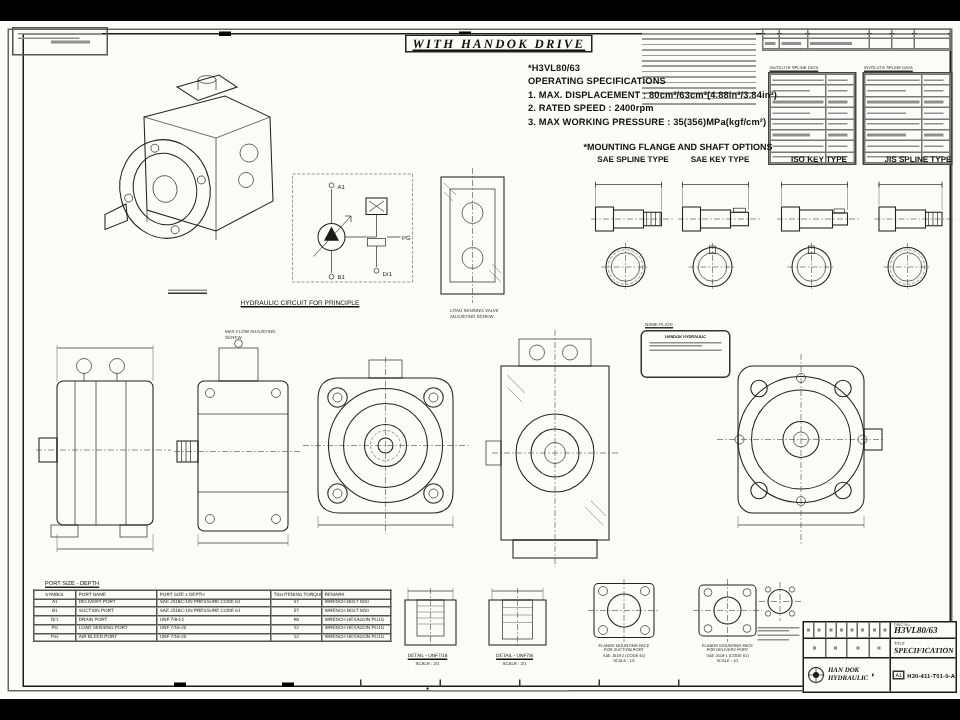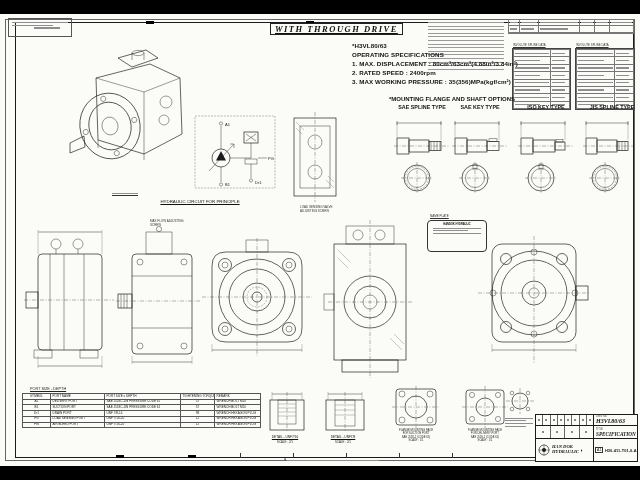--- a/index.html
+++ b/index.html
@@ -78,21 +78,21 @@
   <div class="abs" style="left:346px;top:439px;width:1px;height:5px;background:#333;"></div>
   <div class="abs" style="left:399px;top:439px;width:1px;height:5px;background:#333;"></div>
   <div class="abs" style="left:452px;top:439px;width:1px;height:5px;background:#333;"></div>
 
   <div class="abs" style="left:8px;top:4px;width:58px;height:14px;border:0.5px solid #555;padding:1.5px 2px;">
     <div class="ml"></div>
     <div class="ml short"></div>
     <div class="ml" style="width:45%;margin-left:40%;"></div>
   </div>
 
-  <div class="abs titlebox" style="left:270px;top:9px;">WITH THROUGH DRIVE</div>
+  <div class="abs titlebox" style="left:270px;top:9px;">WITH HANDOK DRIVE</div>
 
   <div class="abs fine" style="left:428px;top:8px;width:76px;height:50px;"></div>
 
   <div class="abs" style="left:508px;top:5px;width:126px;height:15px;">
     <table class="gridtbl" style="height:15px;">
         <tbody>
       <tr>
             <td style="width:10px;">
               <div class="ml"></div>
             </td>

